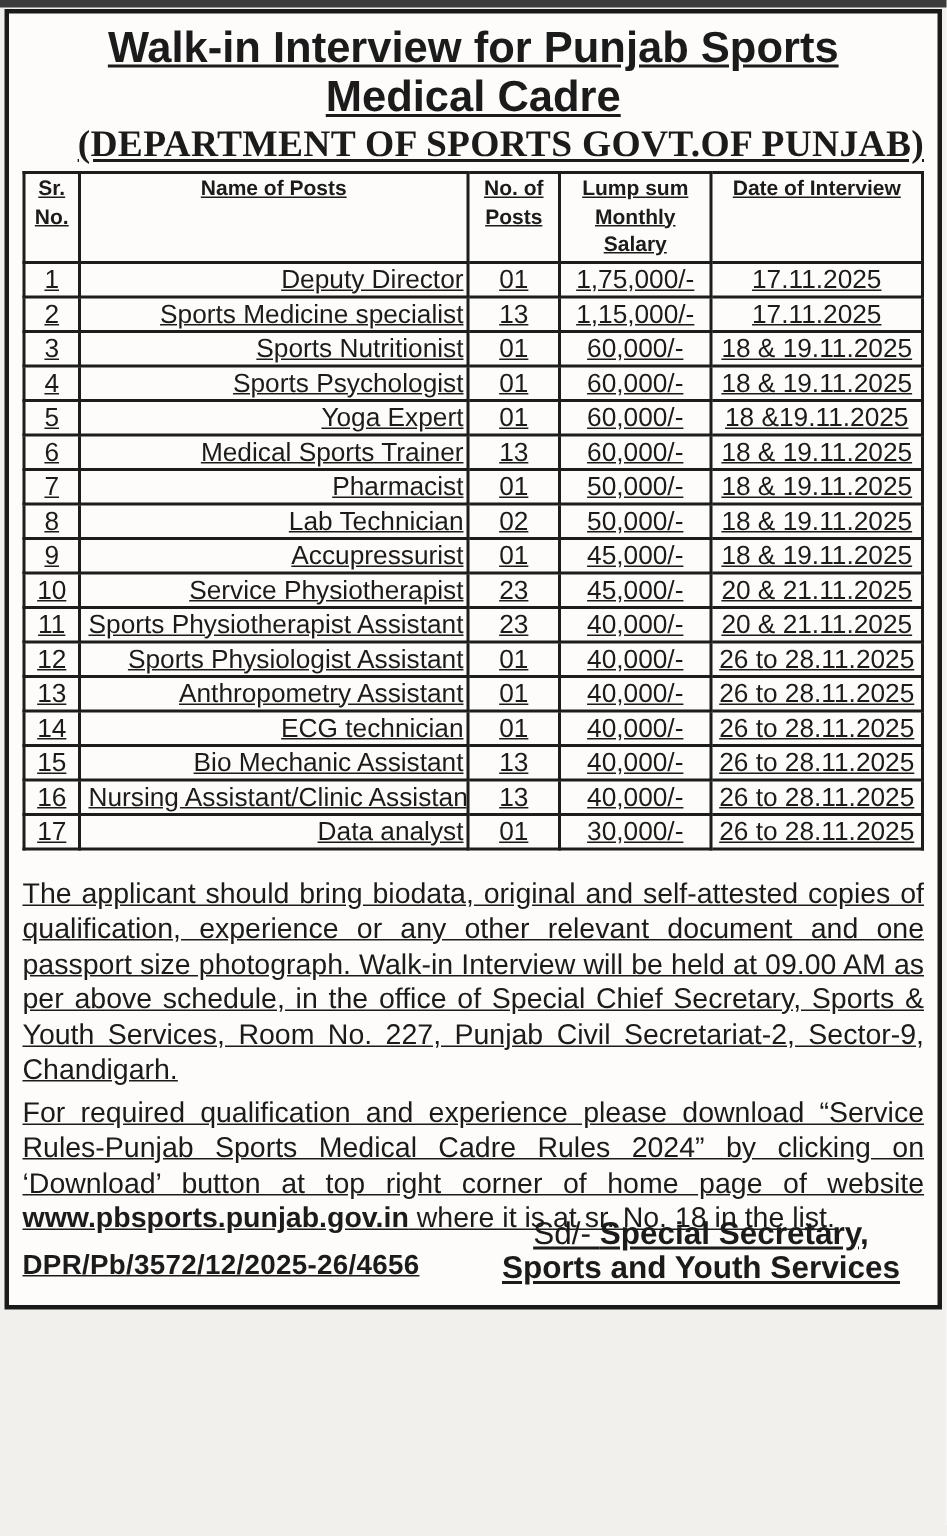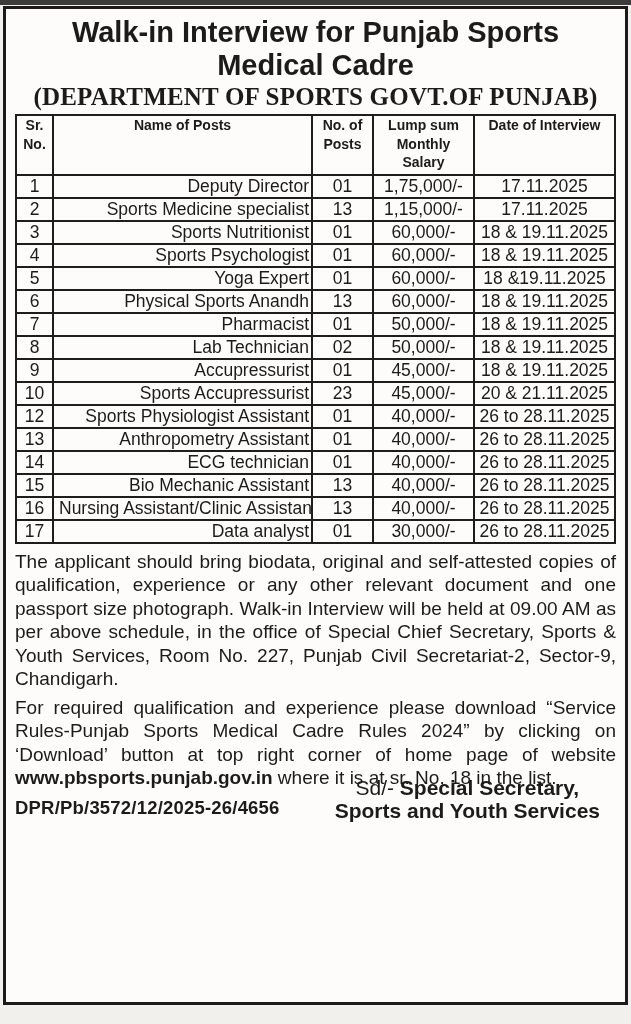--- a/index.html
+++ b/index.html
@@ -11,35 +11,36 @@
     position: relative;
     overflow: hidden;
   }
   .top-strip {
     position: absolute; top: 0; left: 0;
     width: 631px; height: 5px;
     background: #3c3c3c;
   }
   .doc {
     position: absolute; top: 6px; left: 3px;
-    width: 625px; height: 999px;
+    width: 625px; height: 867px;
     border: 3px solid #1a1a1a;
     background: #fdfcfa;
     padding: 0 9px;
     overflow: hidden;
+    text-decoration: underline;
   }
   .title {
     text-align: center;
     font-weight: bold;
     font-size: 29px;
     line-height: 33px;
     margin: 7px 10px 0;
   }
   .subtitle {
-    text-align: center;
+    text-align: right;
     font-family: "Liberation Serif", serif;
     font-weight: bold;
     font-size: 25px;
     line-height: 29px;
     margin: 0 0 3px;
     letter-spacing: 0.2px;
   }
   .intro {
     font-size: 19px;
     line-height: 23px;
@@ -69,21 +70,21 @@
     overflow: hidden;
   }
   .c-center { text-align: center; }
   .c-left { text-align: right; padding-left: 5px !important; white-space: nowrap; }
   .para {
     font-size: 19px;
     line-height: 23.5px;
     text-align: justify;
     margin-top: 5px;
   }
-  .para.first { margin-top: 6px; }
+  .para.first { margin-top: 18px; }
   .footer-row {
     display: flex;
     justify-content: space-between;
     align-items: flex-end;
     margin-top: -14px;
   }
   .ref-number {
     font-weight: bold;
     font-size: 18.5px;
     padding-bottom: 3px;
@@ -164,21 +165,21 @@
         <tr>
           <td class="c-center">5</td>
           <td class="c-left">Yoga Expert</td>
           <td class="c-center">01</td>
           <td class="c-center">60,000/-</td>
           <td class="c-center">18 &amp;19.11.2025</td>
         </tr>
 
         <tr>
           <td class="c-center">6</td>
-          <td class="c-left">Physical Sports Anandh</td>
+          <td class="c-left">Medical Sports Trainer</td>
           <td class="c-center">13</td>
           <td class="c-center">60,000/-</td>
           <td class="c-center">18 &amp; 19.11.2025</td>
         </tr>
 
         <tr>
           <td class="c-center">7</td>
           <td class="c-left">Pharmacist</td>
           <td class="c-center">01</td>
           <td class="c-center">50,000/-</td>
@@ -196,26 +197,33 @@
         <tr>
           <td class="c-center">9</td>
           <td class="c-left">Accupressurist</td>
           <td class="c-center">01</td>
           <td class="c-center">45,000/-</td>
           <td class="c-center">18 &amp; 19.11.2025</td>
         </tr>
 
         <tr>
           <td class="c-center">10</td>
-          <td class="c-left">Sports Accupressurist</td>
+          <td class="c-left">Service Physiotherapist</td>
           <td class="c-center">23</td>
           <td class="c-center">45,000/-</td>
           <td class="c-center">20 &amp; 21.11.2025</td>
         </tr>
 
+        <tr>
+          <td class="c-center">11</td>
+          <td class="c-left">Sports Physiotherapist Assistant</td>
+          <td class="c-center">23</td>
+          <td class="c-center">40,000/-</td>
+          <td class="c-center">20 &amp; 21.11.2025</td>
+        </tr>
 
         <tr>
           <td class="c-center">12</td>
           <td class="c-left">Sports Physiologist Assistant</td>
           <td class="c-center">01</td>
           <td class="c-center">40,000/-</td>
           <td class="c-center">26 to 28.11.2025</td>
         </tr>
 
         <tr>

